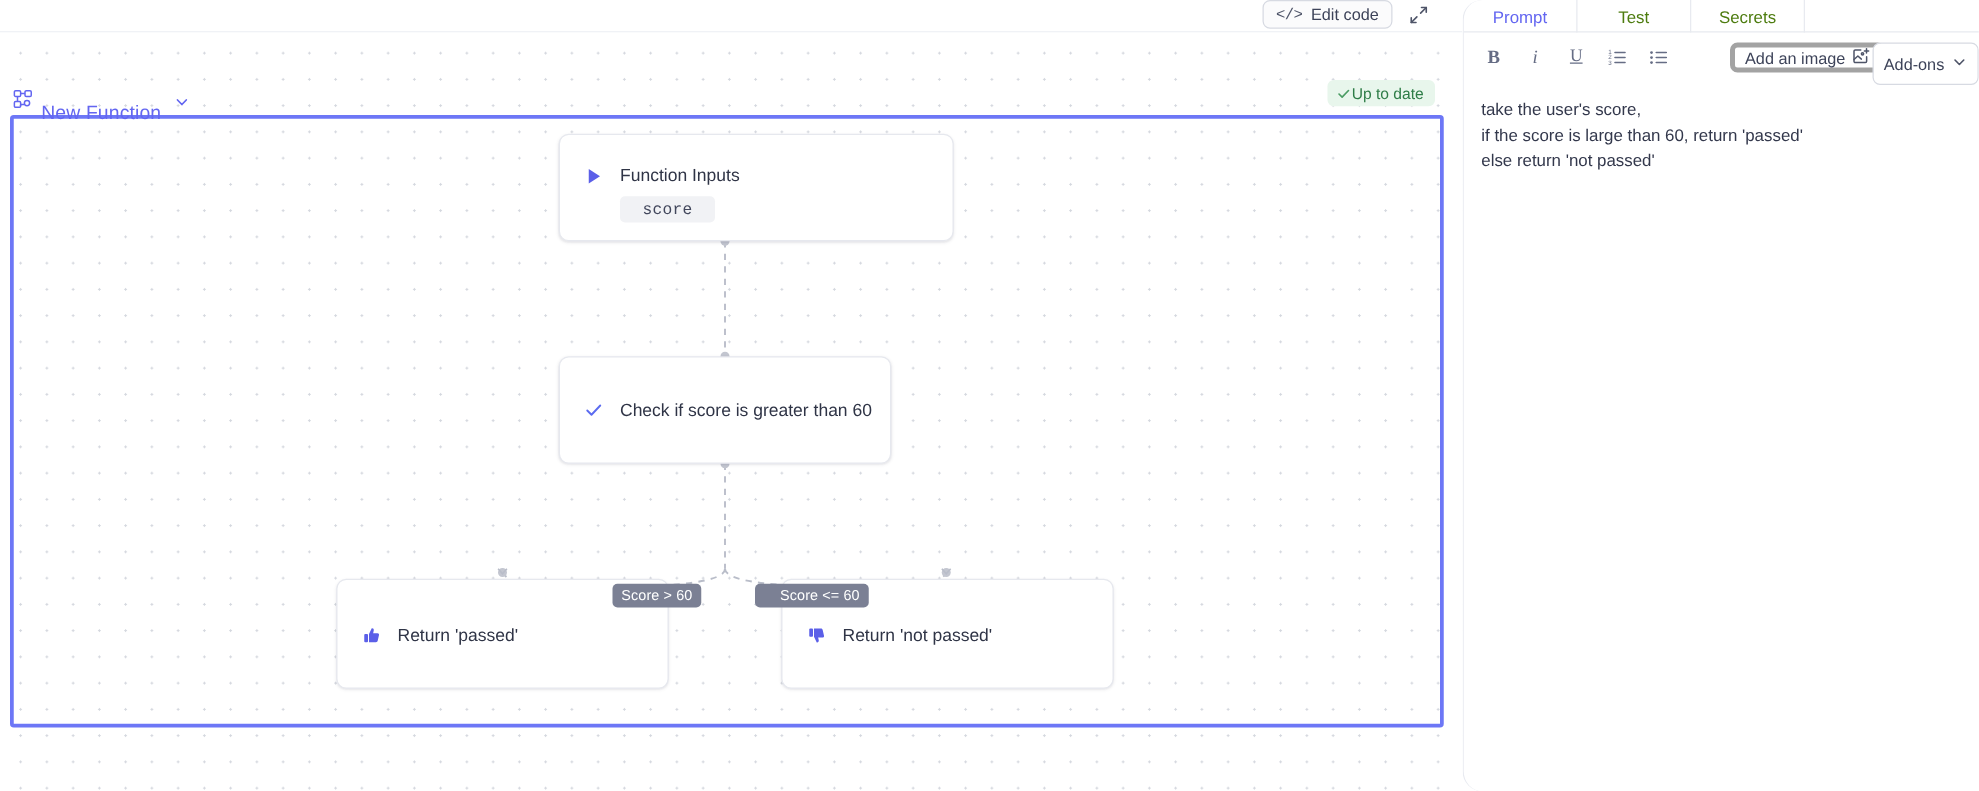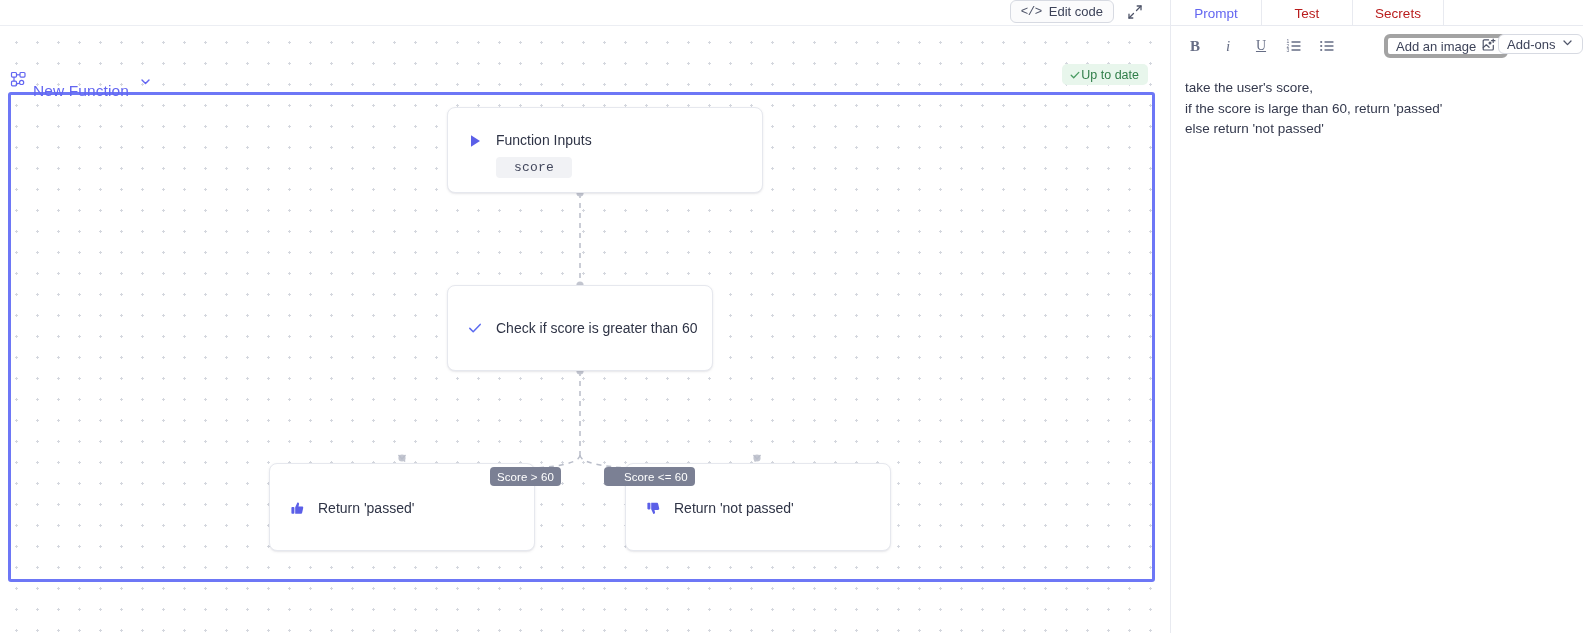--- a/index.html
+++ b/index.html
@@ -240,38 +240,39 @@
 
   
   .right-pane {
     position: absolute;
     left: 1170px; top: 0;
     width: 413px;
     height: 633px;
     background: #ffffff;
     border-left: 1px solid #e8eaf0;
     box-sizing: border-box;
+    border-radius: 16px;
   }
   .tabs {
     position: absolute;
     left: 0; top: 0;
     width: 413px;
     height: 26px;
     display: flex;
     box-sizing: border-box;
     border-bottom: 1px solid #e8eaf0;
   }
   .tab {
     width: 91px;
     height: 26px;
     display: flex;
     align-items: center;
     justify-content: center;
     font-size: 13.5px;
-    color: #b91c1c;
+    color: #4d7c0f;
     border-right: 1px solid #e8eaf0;
     box-sizing: border-box;
     cursor: pointer;
   }
   .tab.active { color: #6366f1; }
   .tabs-filler { flex: 1; height: 26px; }
 
   .format-bar {
     position: absolute;
     left: 0; top: 26px;
@@ -305,21 +306,21 @@
     background: #ffffff;
     font-size: 13px;
     color: #3d4359;
     cursor: pointer;
     box-sizing: border-box;
     white-space: nowrap;
   }
   .addons-btn {
     position: absolute;
     left: 327px; top: 34px;
-    height: 20px;
+    height: 34px;
     padding: 0 8px;
     display: flex;
     align-items: center;
     gap: 6px;
     border: 1px solid #d7dae2;
     border-radius: 6px;
     background: #ffffff;
     font-size: 13px;
     color: #3d4359;
     cursor: pointer;

